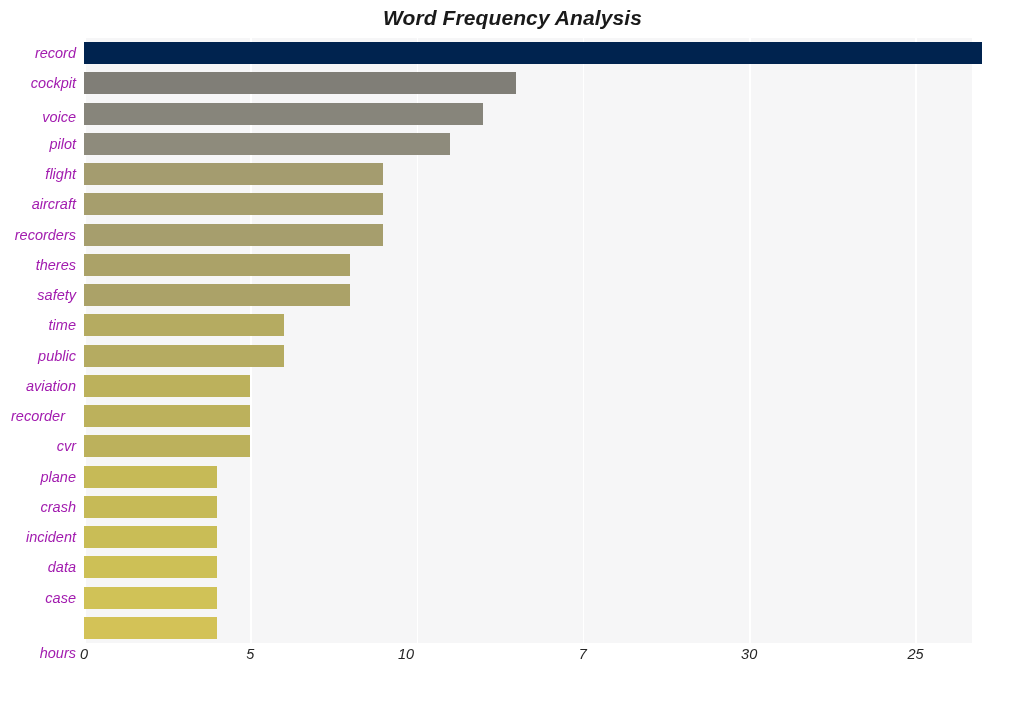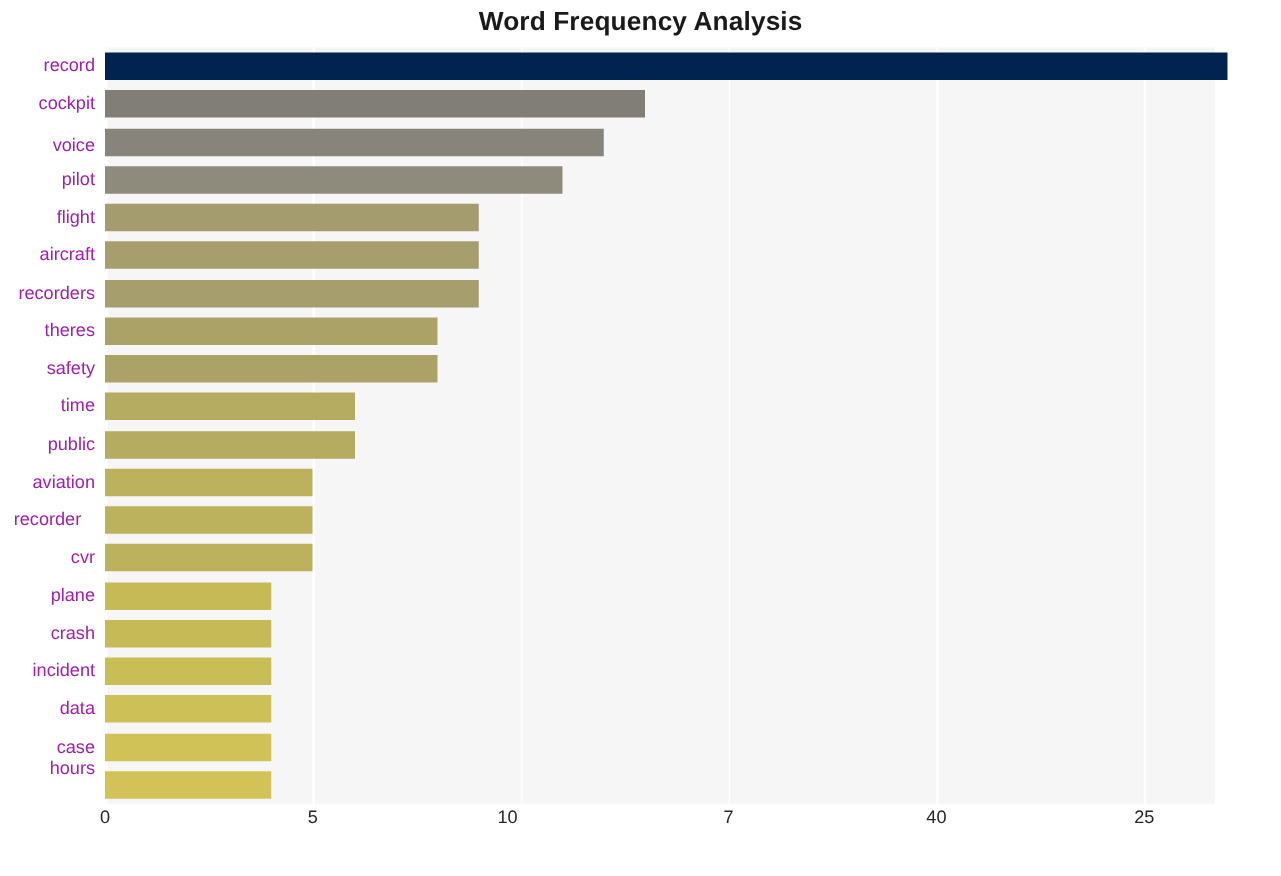--- a/index.html
+++ b/index.html
@@ -11,20 +11,21 @@
     width: 1025px;
     height: 701px;
     font-family: "Liberation Sans", sans-serif;
     overflow: hidden;
   }
   #figure {
     position: relative;
     width: 1025px;
     height: 553px;
     background: #ffffff;
+    font-style: italic;
   }
   #chart-title {
     position: absolute;
     left: 0;
     top: 6px;
     width: 1025px;
     text-align: center;
     font-size: 21px;
     font-weight: bold;
     color: #1a1a1a;
@@ -207,26 +208,26 @@
       <div class="y-tick-label" style="top: 272.25px; height: 30.25px; line-height: 30.25px;">time</div>
       <div class="y-tick-label" style="top: 302.5px; height: 30.25px; line-height: 30.25px;">public</div>
       <div class="y-tick-label" style="top: 332.75px; height: 30.25px; line-height: 30.25px;">aviation</div>
       <div class="y-tick-label" style="top: 363px; height: 30.25px; line-height: 30.25px; text-align: center;">recorder</div>
       <div class="y-tick-label" style="top: 393.25px; height: 30.25px; line-height: 30.25px;">cvr</div>
       <div class="y-tick-label" style="top: 423.5px; height: 30.25px; line-height: 30.25px;">plane</div>
       <div class="y-tick-label" style="top: 453.75px; height: 30.25px; line-height: 30.25px;">crash</div>
       <div class="y-tick-label" style="top: 484px; height: 30.25px; line-height: 30.25px;">incident</div>
       <div class="y-tick-label" style="top: 514.25px; height: 30.25px; line-height: 30.25px;">data</div>
       <div class="y-tick-label" style="top: 544.5px; height: 30.25px; line-height: 30.25px;">case</div>
-      <div class="y-tick-label" style="top: 562px; height: 30.25px; line-height: 30.25px;">hours</div>
+      <div class="y-tick-label" style="top: 600px; height: 30.25px; line-height: 30.25px;">hours</div>
     </div>
 
   <div id="x-axis-labels">
       <div class="x-tick-label" style="left: 0px;">0</div>
       <div class="x-tick-label" style="left: 166.292px;">5</div>
       <div class="x-tick-label" style="left: 322px;">10</div>
       <div class="x-tick-label" style="left: 498.876px;">7</div>
-      <div class="x-tick-label" style="left: 665.169px;">40</div>
+      <div class="x-tick-label" style="left: 665.169px;">30</div>
       <div class="x-tick-label" style="left: 831.461px;">25</div>
     </div>
 
 
 </div>
 
 </body></html>

